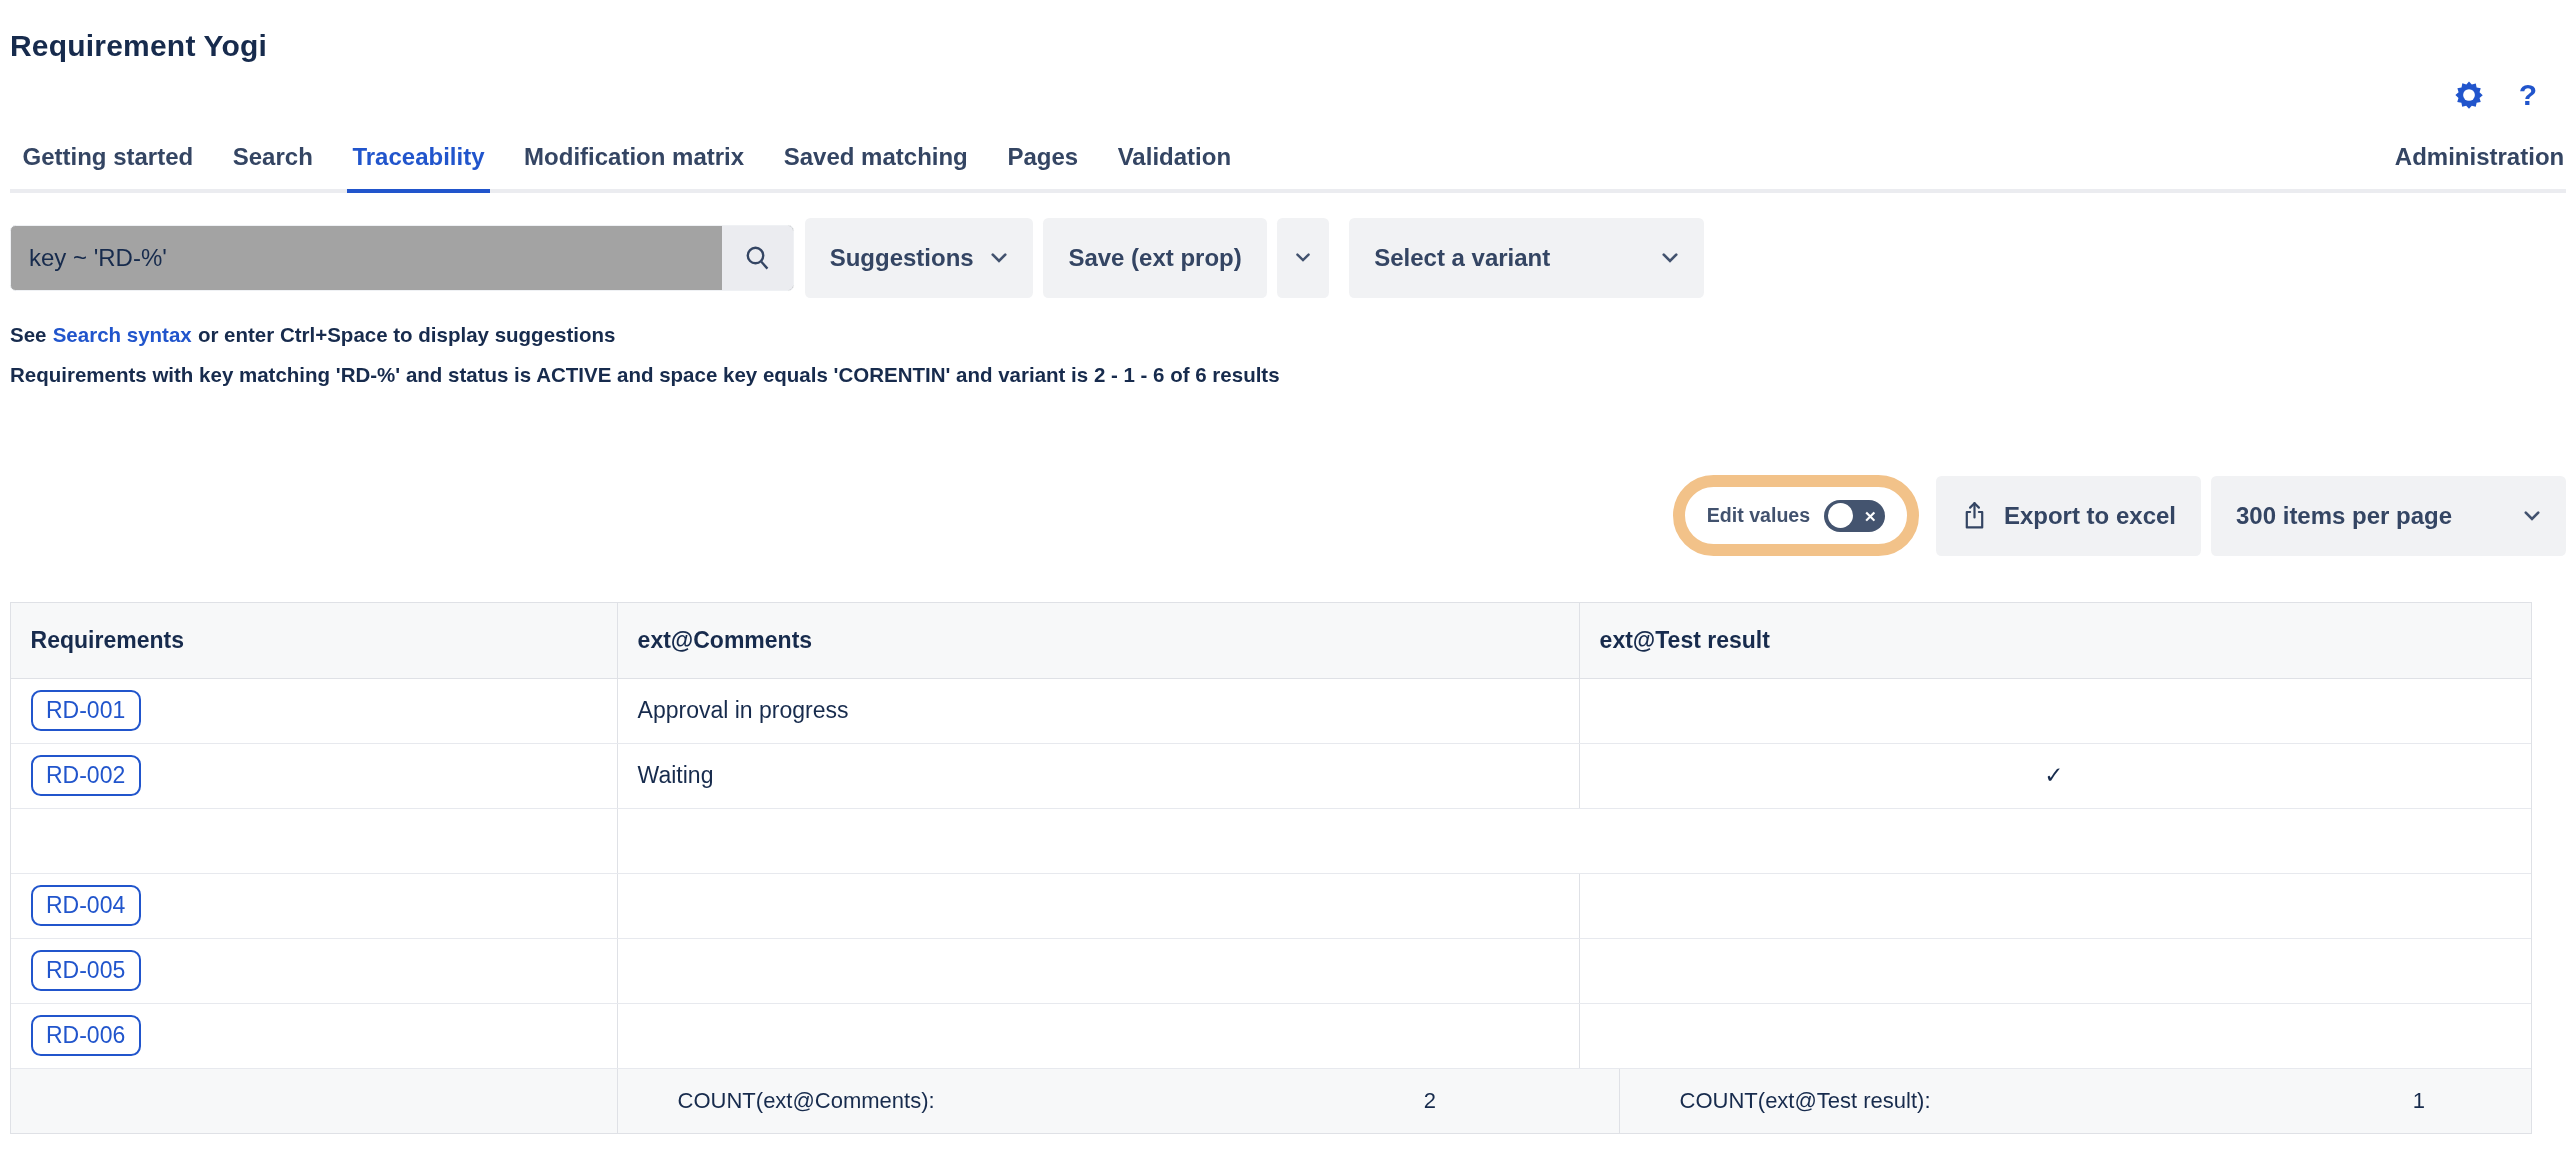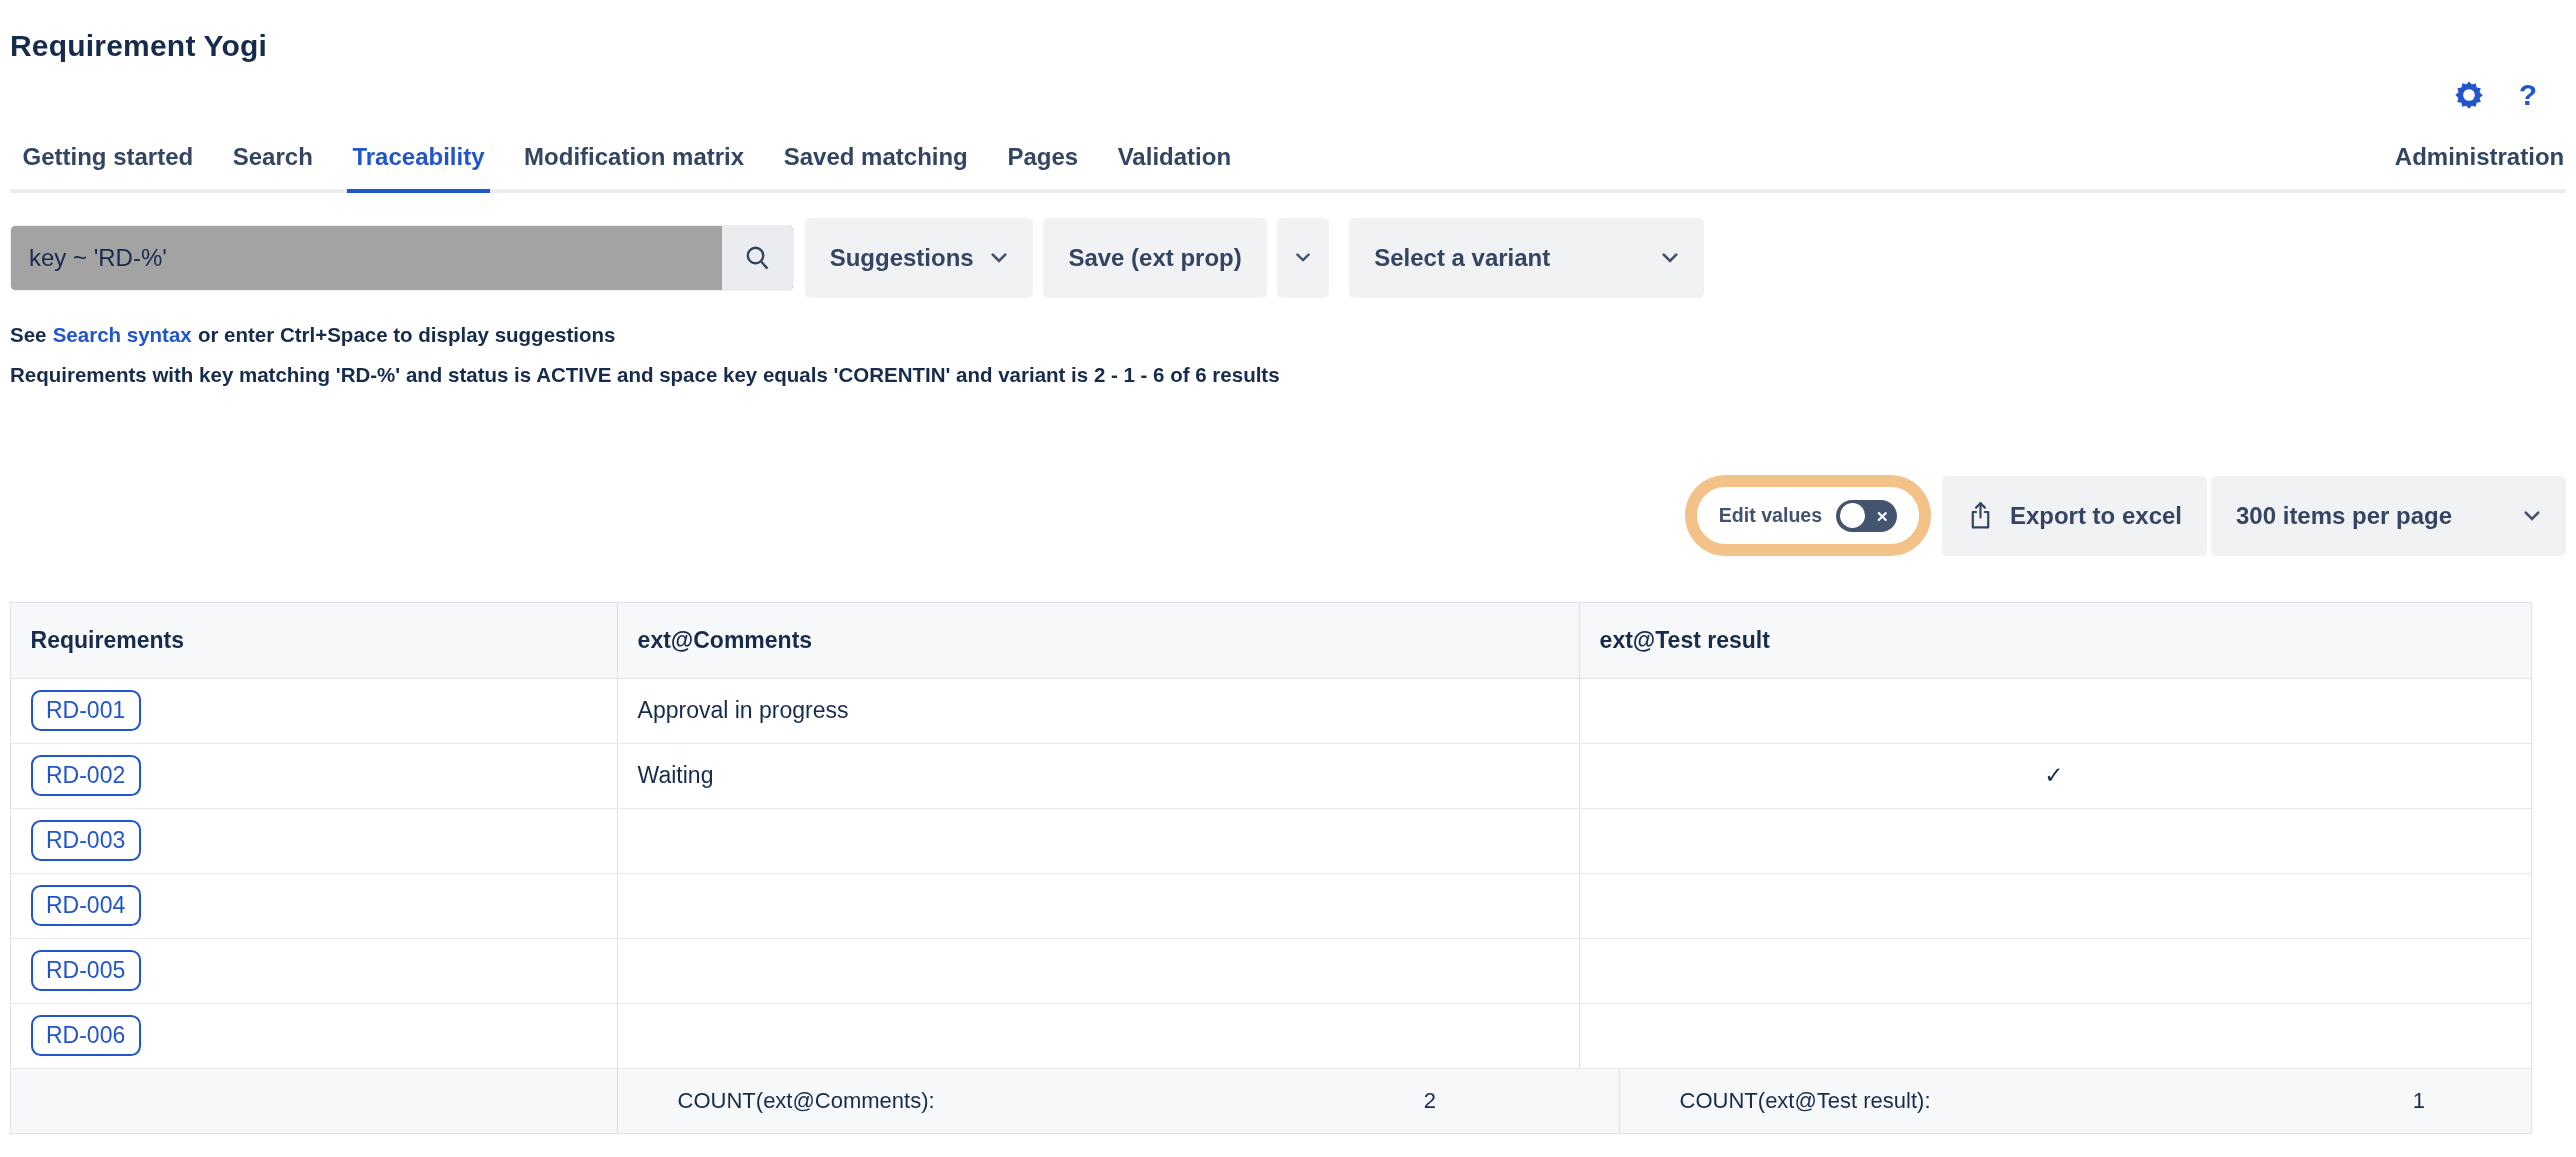--- a/index.html
+++ b/index.html
@@ -26,21 +26,21 @@
   .btn { height:80px; background:#F1F2F4; border:none; border-radius:5.4px; display:flex; align-items:center; justify-content:center; gap:16px; font-family:"Liberation Sans",sans-serif; font-size:24px; font-weight:600; color:#344563; padding:0 25px; cursor:pointer; white-space:nowrap; }
   .btn-caret-only { width:52px; padding:0; }
   .btn-select { width:355px; justify-content:space-between; }
 
   
   .hint-line { margin-top:25px; font-size:20.5px; font-weight:600; color:#172B4D; }
   .hint-line .link { color:#2155CC; cursor:pointer; margin:0 6.2px; }
   .summary-line { margin-top:16px; font-size:20.5px; font-weight:600; color:#172B4D; }
 
   
-  .controls-row { margin-top:79px; display:flex; align-items:center; justify-content:flex-end; gap:4px; height:100px; }
+  .controls-row { margin-top:79px; display:flex; align-items:center; justify-content:flex-end; gap:10px; height:100px; }
   .annotation { border:12.5px solid #F2C289; border-radius:45px; padding:12.5px 21.4px; display:flex; align-items:center; gap:14.3px; background:#ffffff; margin-right:7.1px; }
   .edit-label { font-size:19.6px; font-weight:700; color:#42526E; }
   .toggle { position:relative; width:61px; height:32px; background:#44546F; border-radius:16px; cursor:pointer; flex:none; }
   .toggle .knob { position:absolute; left:3.6px; top:3.6px; width:25px; height:25px; border-radius:50%; background:#ffffff; }
   .toggle .x-glyph { position:absolute; right:9px; top:50%; transform:translateY(-50%); color:#ffffff; font-size:15px; font-weight:700; line-height:1; }
 
   
   .rq-table { margin-top:36px; width:2522px; border:1.8px solid #DFE1E6; }
   .t-row { display:grid; grid-template-columns:607px 962px 948px; }
   .t-head { background:#F7F8F9; border-bottom:1.8px solid #DFE1E6; }
@@ -175,23 +175,20 @@
         <div class="cell cell-center check"></div>
       </div>
       <div class="t-row">
         <div class="cell">
             <a class="req-badge">RD-002</a>
           </div>
         <div class="cell">Waiting</div>
         <div class="cell cell-center check">✓</div>
       </div>
       <div class="t-row">
-        <div class="cell">
-            <a class="req-badge">RD-003</a>
-          </div>
         <div class="cell"></div>
         <div class="cell cell-center check"></div>
       </div>
       <div class="t-row">
         <div class="cell">
             <a class="req-badge">RD-004</a>
           </div>
         <div class="cell"></div>
         <div class="cell cell-center check"></div>
       </div>

